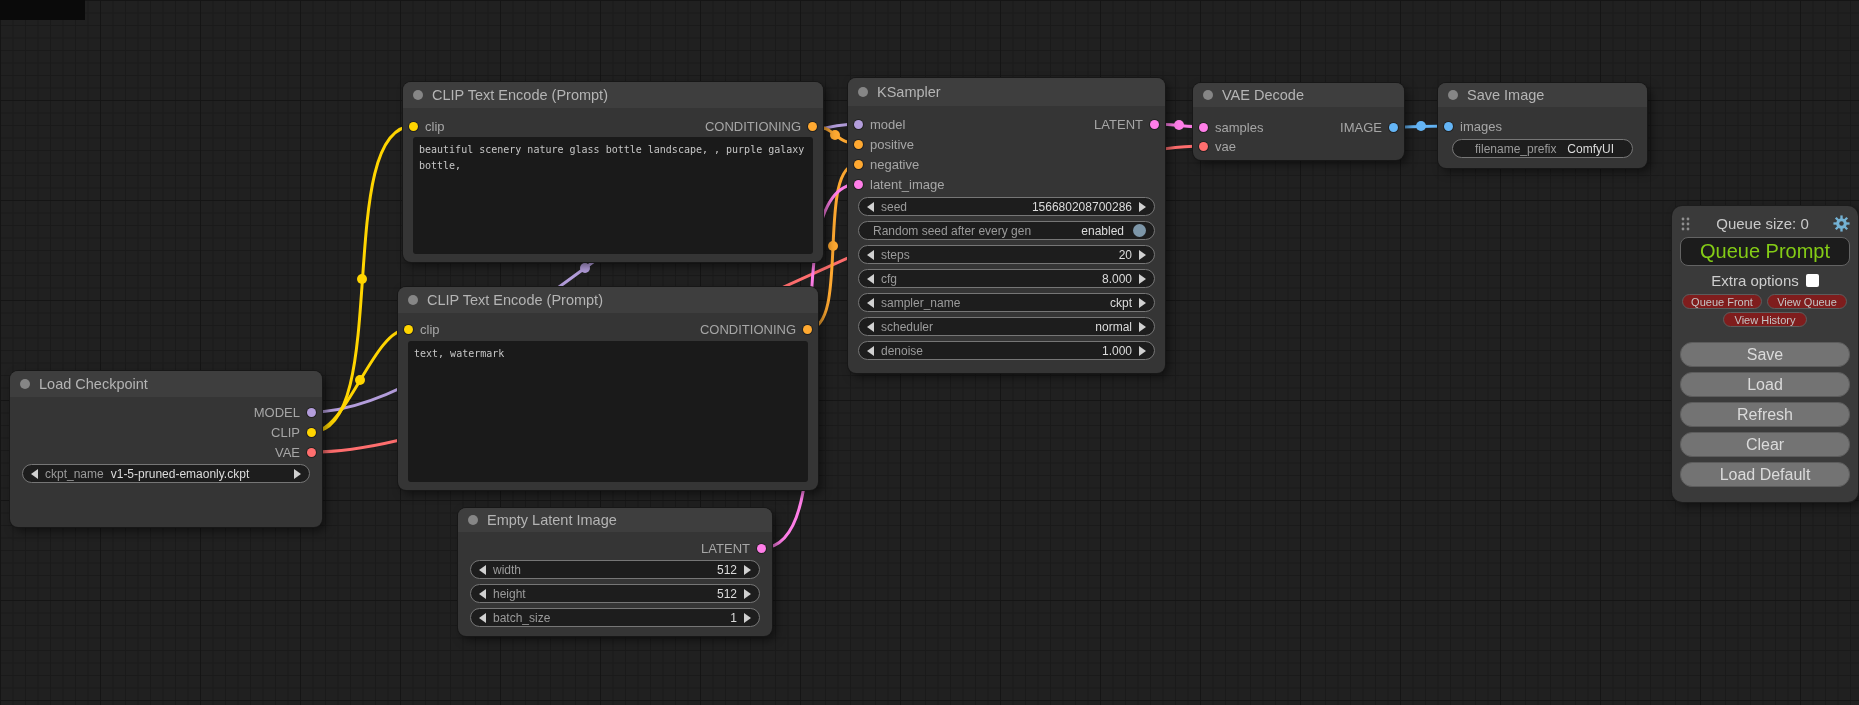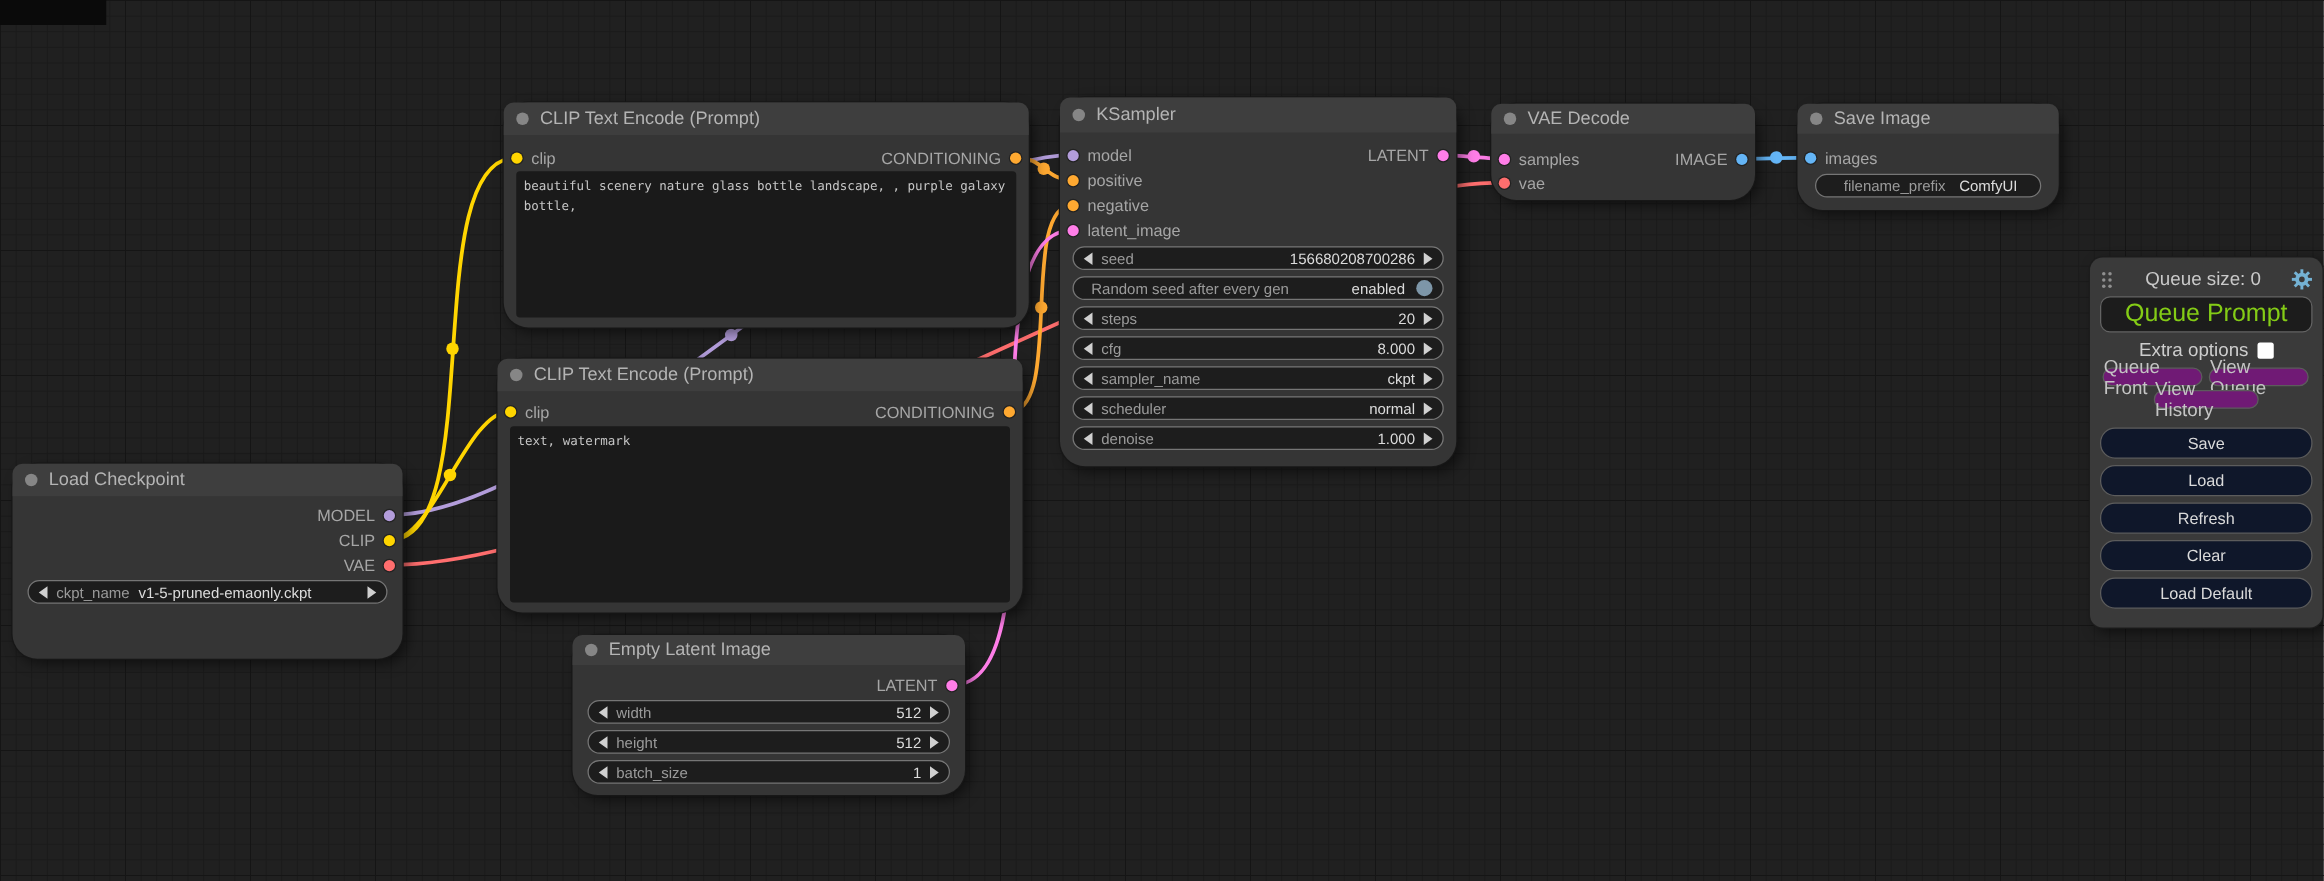--- a/index.html
+++ b/index.html
@@ -6,21 +6,21 @@
     font-family:"Liberation Sans",sans-serif;-webkit-font-smoothing:antialiased;}
   .canvas{position:absolute;inset:0;background-color:#202020;
     background-image:
       linear-gradient(to right,#151515 1px,transparent 1px),
       linear-gradient(to bottom,#151515 1px,transparent 1px),
       linear-gradient(to right,#1a1a1a 1px,transparent 1px),
       linear-gradient(to bottom,#1a1a1a 1px,transparent 1px);
     background-size:100px 100px,100px 100px,12.5px 12.5px,12.5px 12.5px;}
   .menu-stub{position:absolute;left:0;top:0;width:85px;height:20px;background:#0a0a0a;}
   svg.wires{position:absolute;left:0;top:0;z-index:1;}
-  .node{position:absolute;background:#353535;border-radius:20px;z-index:2;
+  .node{position:absolute;background:#353535;border-radius:8px;z-index:2;
     box-shadow:0 0 0 1px #171717,4px 4px 10px rgba(0,0,0,.5);}
   .ntitle{position:absolute;top:0;left:0;right:0;height:26px;display:flex;align-items:center;gap:9px;
     padding:0 10px;background:#3e3e3e;border-radius:8px 8px 0 0;color:#b4b4b4;font-size:14.5px;box-sizing:border-box;}
   .tdot{width:10px;height:10px;border-radius:50%;background:#868686;flex:none;}
   .prow{position:absolute;left:0;right:0;height:18px;display:flex;align-items:center;
     padding:0 6px;font-size:13px;color:#a6a6a6;box-sizing:border-box;}
   .pdot{width:9px;height:9px;border-radius:50%;flex:none;box-shadow:0 0 0 1px rgba(0,0,0,.35);}
   .pdot.in{margin-right:7px;}
   .plabel{white-space:nowrap;}
   .plabel.out{margin-left:auto;}
@@ -42,24 +42,24 @@
   .qpanel{position:absolute;left:1672px;top:206px;width:186px;height:296px;background:#3a3a3a;
     border-radius:10px;z-index:3;box-shadow:0 0 0 1px #1c1c1c,4px 4px 10px rgba(0,0,0,.5);}
   .qhead{position:absolute;top:8px;left:8px;right:8px;height:18px;display:flex;align-items:flex-end;}
   .qsize{flex:1;text-align:center;color:#c9c9c9;font-size:15px;}
   .qprompt{position:absolute;top:31px;left:8px;right:8px;height:27px;background:#1c1c1c;
     border:1px solid #636363;border-radius:8px;color:#84cc16;font-size:20px;
     display:flex;align-items:center;justify-content:center;}
   .qextra{position:absolute;top:66px;left:0;right:0;height:17px;display:flex;align-items:center;
     justify-content:center;gap:7px;color:#cdcdcd;font-size:15px;}
   .qcheck{width:13px;height:13px;background:#fff;border-radius:2px;}
-  .qbtn-sm{position:absolute;height:15px;background:#701a75;border:1px solid #5c5c5c;border-radius:9px;
-    color:#c4c4c4;font-size:15px;display:flex;align-items:center;justify-content:center;box-sizing:border-box;}
-  .qbtn-big{position:absolute;left:8px;right:8px;height:25px;background:#0f172a;border:1px solid #5c5c5c;
-    border-radius:12px;color:#dadada;font-size:13px;display:flex;align-items:center;justify-content:center;box-sizing:border-box;}
+  .qbtn-sm{position:absolute;height:15px;background:#7f1d1d;border:1px solid #5c5c5c;border-radius:9px;
+    color:#c4c4c4;font-size:11px;display:flex;align-items:center;justify-content:center;box-sizing:border-box;}
+  .qbtn-big{position:absolute;left:8px;right:8px;height:25px;background:#737373;border:1px solid #5c5c5c;
+    border-radius:12px;color:#dadada;font-size:16px;display:flex;align-items:center;justify-content:center;box-sizing:border-box;}
 </style>
 </head>
 <body>
 
 <div class="canvas">
 
   <div class="menu-stub"></div>
 
   <svg class="wires" width="1859" height="705">
     <g fill="none" stroke-width="3" stroke-linecap="round">

